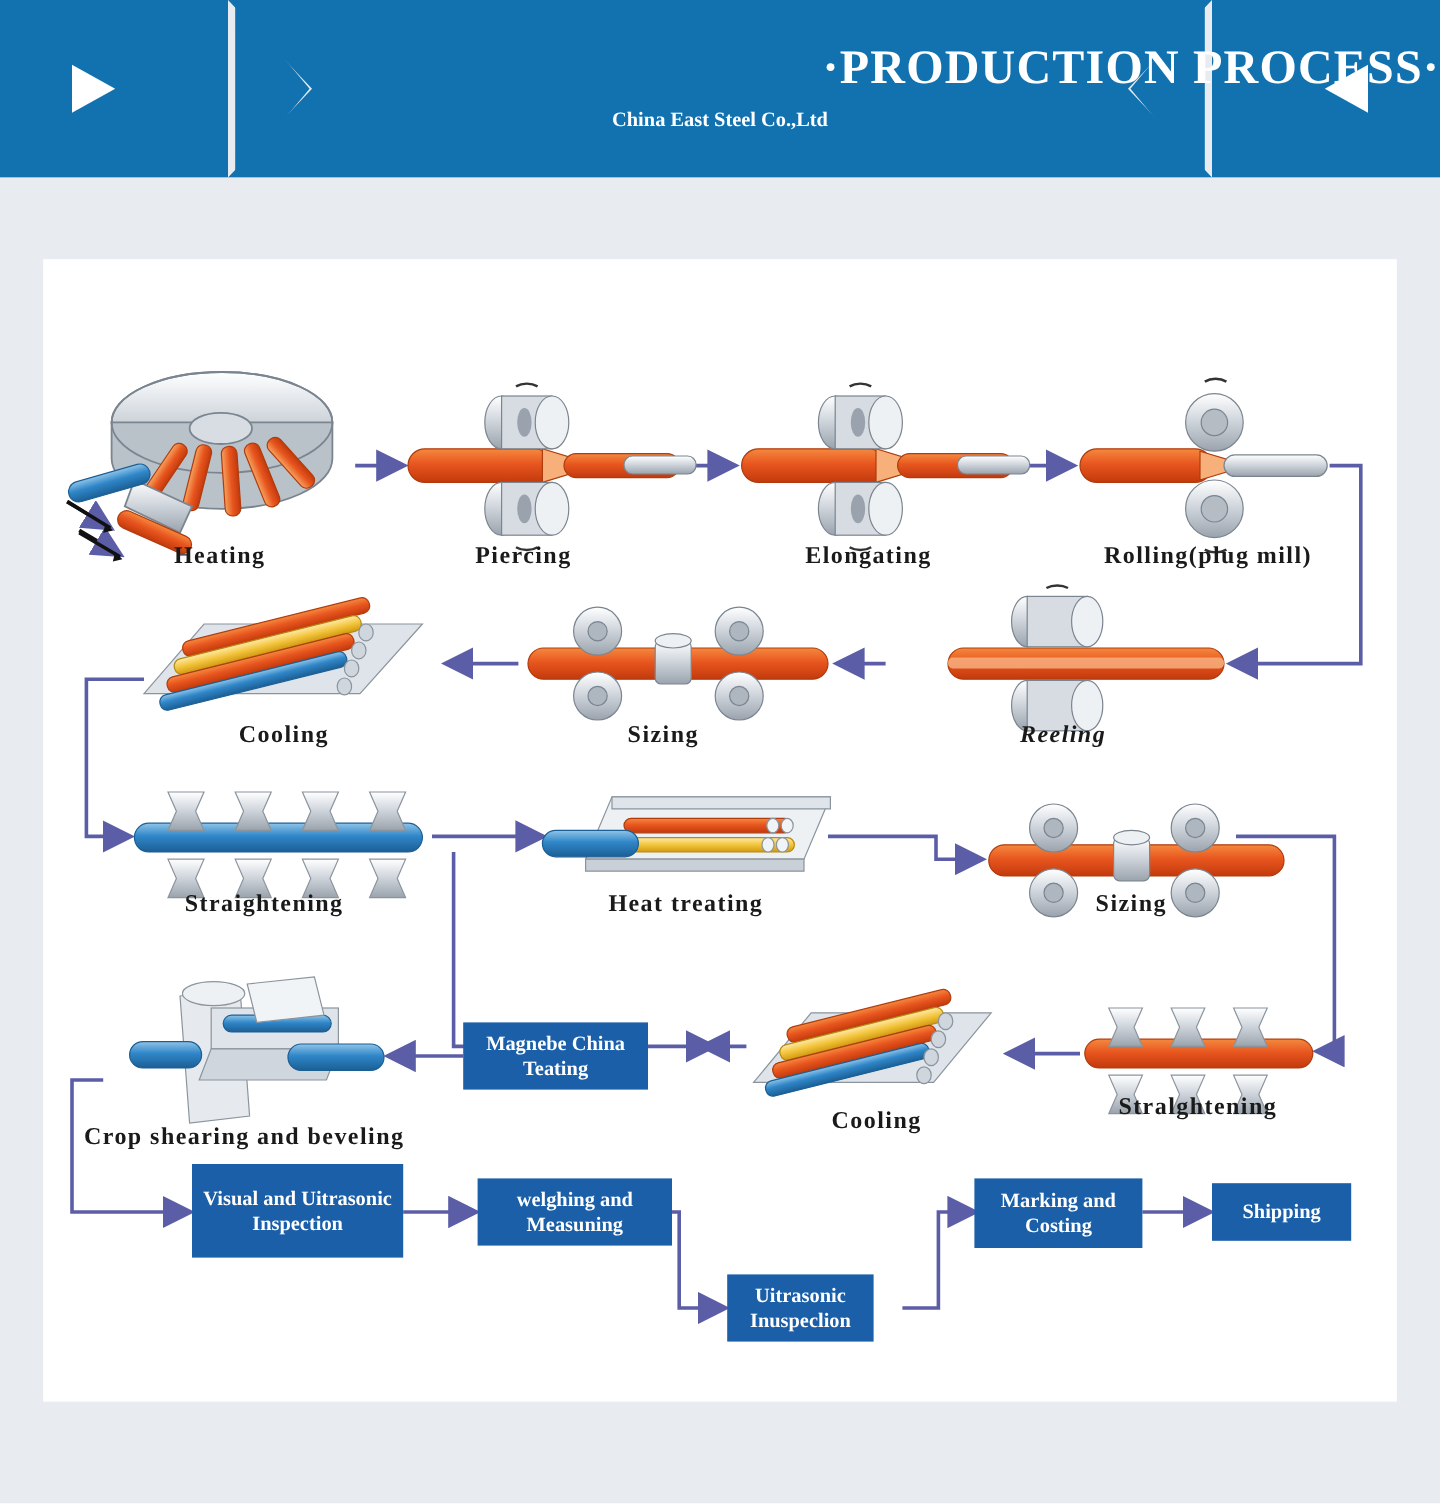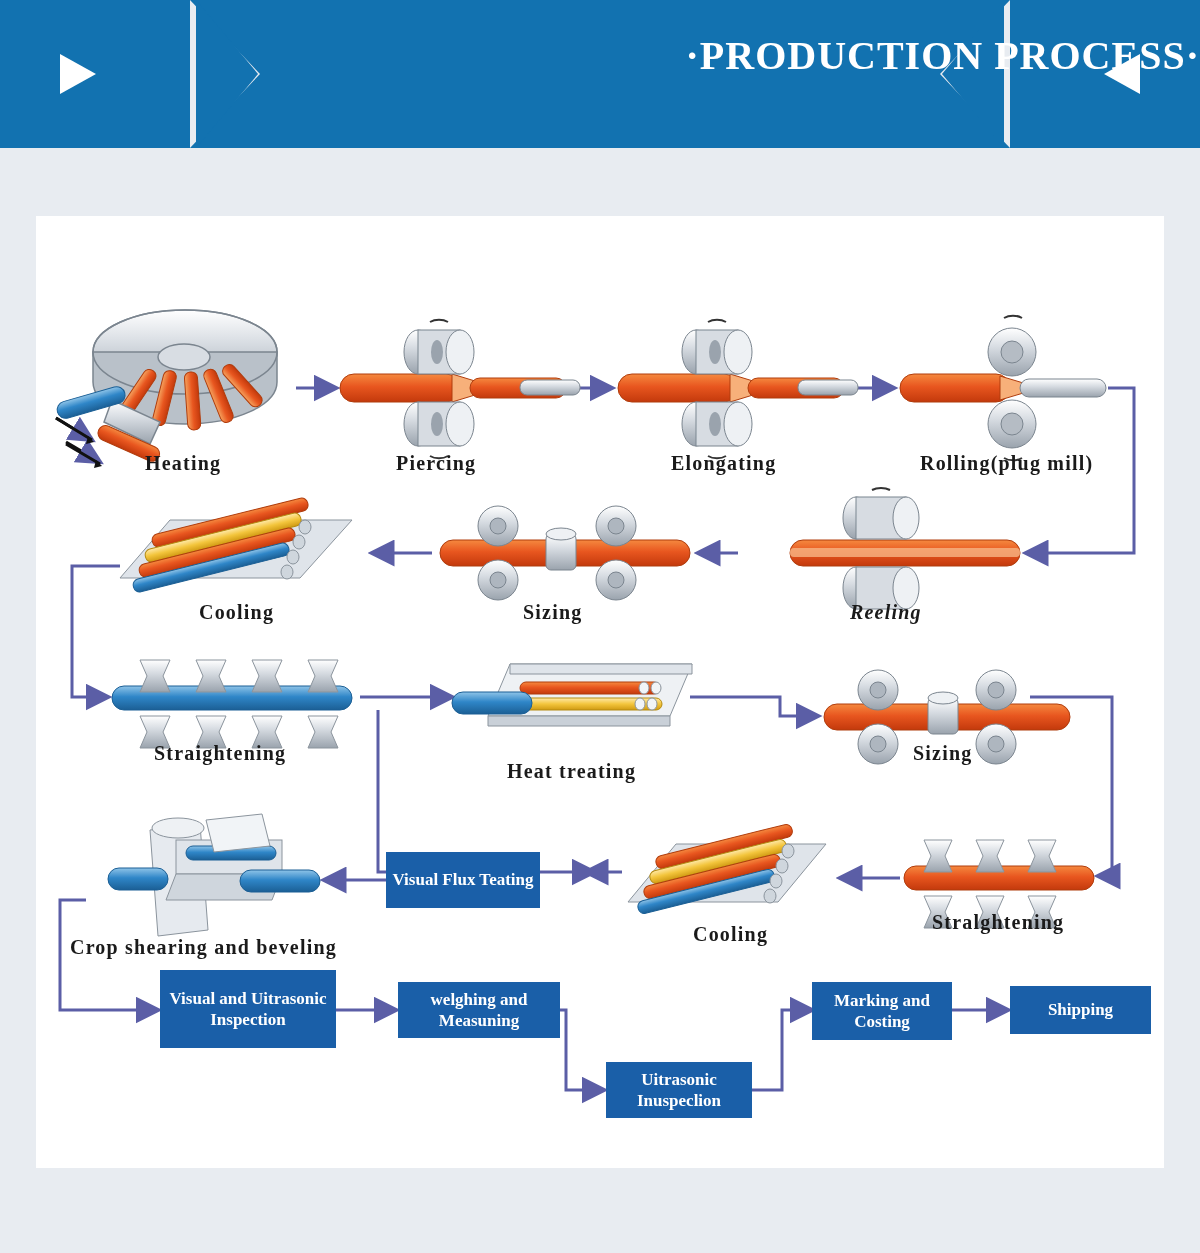--- a/index.html
+++ b/index.html
@@ -128,20 +128,21 @@
 <div class="banner">
   <div class="banner-inner">
     <div class="chev chev-l1"></div>
     <div class="chev chev-l2"></div>
     <div class="chev chev-r1"></div>
     <div class="chev chev-r2"></div>
     <div class="arrow-w arrow-w-l"></div>
     <div class="arrow-w arrow-w-r"></div>
   </div>
   <div class="banner-title">·PRODUCTION PROCESS·</div>
+  <div class="banner-sub">China East Steel Co.,Ltd</div>
 </div>
 
 <div class="page-bg"></div>
 <div class="card"></div>
 
 <svg class="canvas" width="1200" height="1253" viewBox="0 0 1200 1253" xmlns="http://www.w3.org/2000/svg">
   <defs>
     <linearGradient id="hot" x1="0" y1="0" x2="0" y2="1">
       <stop offset="0%" stop-color="#f5893f"></stop>
       <stop offset="45%" stop-color="#e8561f"></stop>
@@ -435,30 +436,30 @@
 <div class="lbl" style="left:145px; top:452px;">Heating</div>
 <div class="lbl" style="left:396px; top:452px;">Piercing</div>
 <div class="lbl" style="left:671px; top:452px;">Elongating</div>
 <div class="lbl" style="left:920px; top:452px;">Rolling(plug mill)</div>
 
 <div class="lbl" style="left:850px; top:601px;font-style:italic;">Reeling</div>
 <div class="lbl" style="left:523px; top:601px;">Sizing</div>
 <div class="lbl" style="left:199px; top:601px;">Cooling</div>
 
 <div class="lbl" style="left:154px; top:742px;">Straightening</div>
-<div class="lbl" style="left:507px; top:760px;">Heat treating</div>
+<div class="lbl" style="left:507px; top:742px;">Heat treating</div>
 <div class="lbl" style="left:913px; top:742px;">Sizing</div>
 
 <div class="lbl" style="left:932px; top:911px;">Stralghtening</div>
 <div class="lbl" style="left:693px; top:923px;">Cooling</div>
 <div class="lbl" style="left:70px; top:936px;">Crop shearing and beveling</div>
 
-<div class="box" style="left:386px; top:852px; width:154px; height:56px;">Visual Flux Teating</div>
+<div class="box" style="left:386px; top:852px; width:154px; height:56px;">Magnebe China Teating</div>
 
 <div class="box" style="left:160px; top:970px; width:176px; height:78px;">Visual and Uitrasonic Inspection</div>
 
 <div class="box" style="left:398px; top:982px; width:162px; height:56px;">welghing and Measuning</div>
 
-<div class="box" style="left:606px; top:1062px; width:146px; height:56px;">Uitrasonic Inuspeclion</div>
+<div class="box" style="left:606px; top:1062px; width:122px; height:56px;">Uitrasonic Inuspeclion</div>
 
 <div class="box" style="left:812px; top:982px; width:140px; height:58px;">Marking and Costing</div>
 
-<div class="box" style="left:1010px; top:986px; width:141px; height:48px;">Shipping</div>
+<div class="box" style="left:1010px; top:986px; width:116px; height:48px;">Shipping</div>
 
 </body></html>

